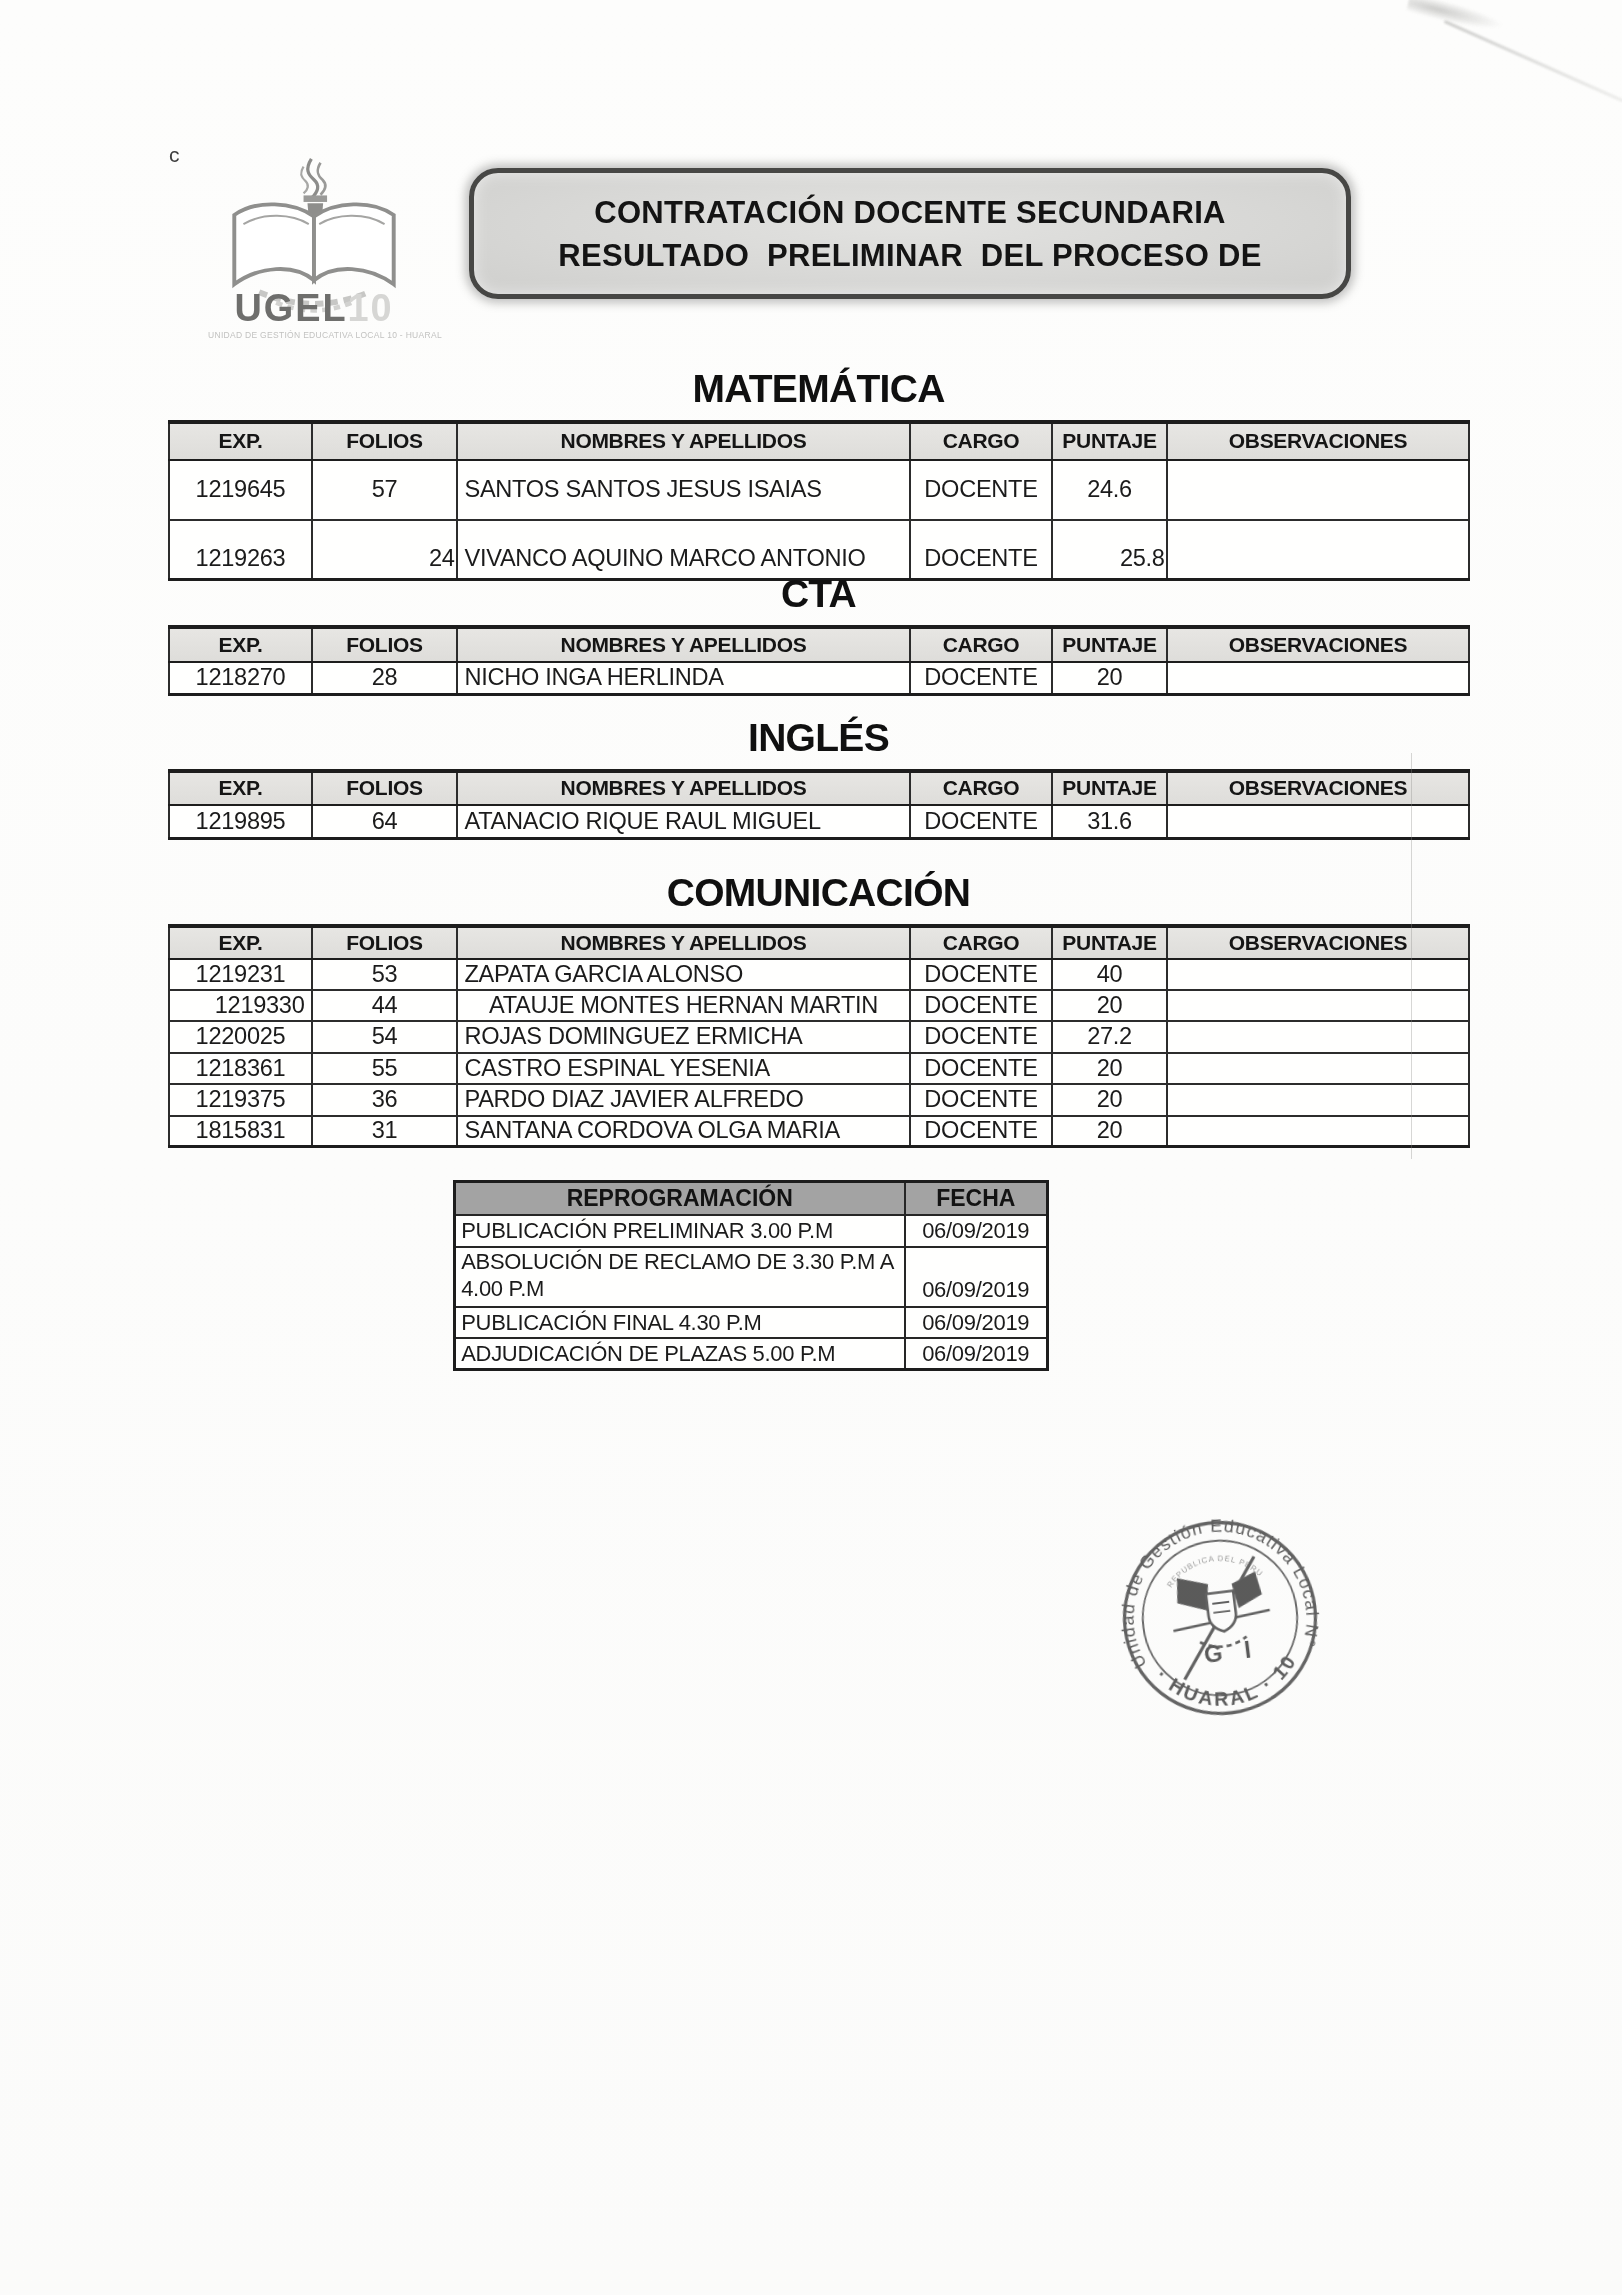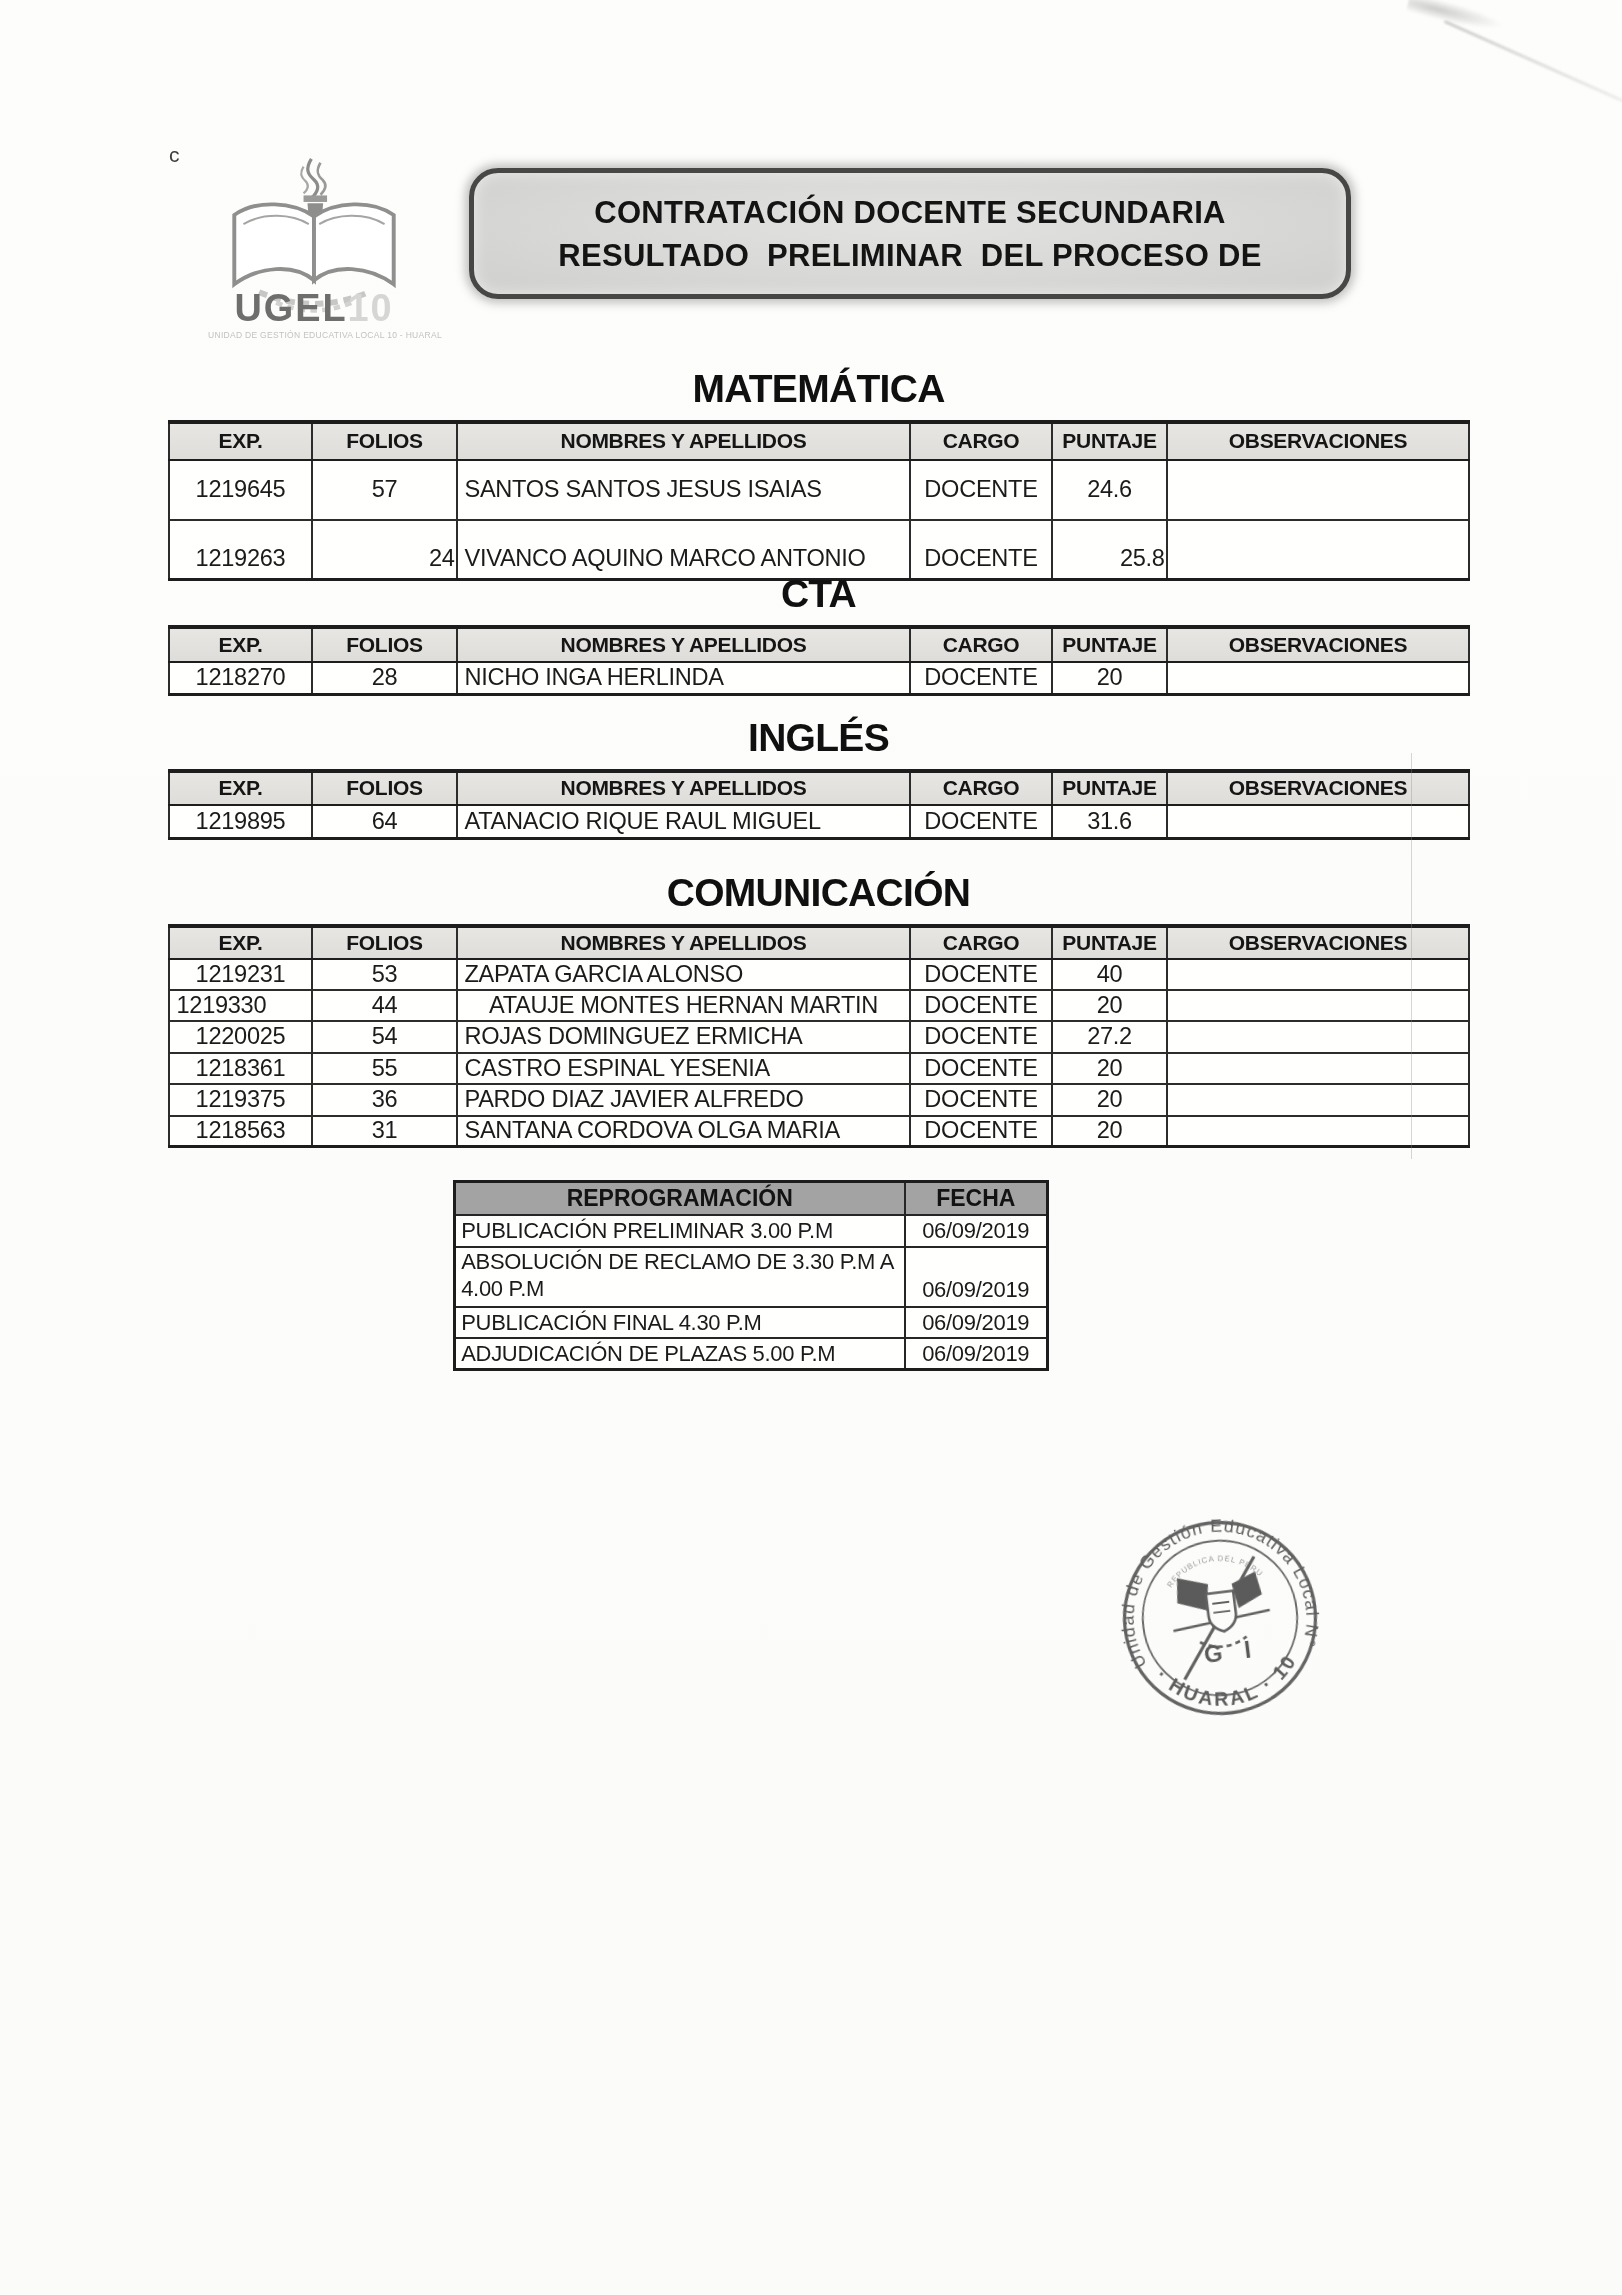--- a/index.html
+++ b/index.html
@@ -265,21 +265,21 @@
           <tbody>
             <tr style="height: 31px;">
               <td style="text-align: center;">1219231</td>
               <td style="text-align: center;">53</td>
               <td style="text-align: left;">ZAPATA GARCIA ALONSO</td>
               <td style="text-align: center;">DOCENTE</td>
               <td style="text-align: center;">40</td>
               <td style="text-align: left;"></td>
             </tr>
             <tr style="height: 31px;">
-              <td style="text-align: left;">1219330</td>
+              <td style="text-align: right;">1219330</td>
               <td style="text-align: center;">44</td>
               <td style="text-align: center;">ATAUJE MONTES HERNAN MARTIN</td>
               <td style="text-align: center;">DOCENTE</td>
               <td style="text-align: center;">20</td>
               <td style="text-align: left;"></td>
             </tr>
             <tr style="height: 32px;">
               <td style="text-align: center;">1220025</td>
               <td style="text-align: center;">54</td>
               <td style="text-align: left;">ROJAS DOMINGUEZ ERMICHA</td>
@@ -297,21 +297,21 @@
             </tr>
             <tr style="height: 32px;">
               <td style="text-align: center;">1219375</td>
               <td style="text-align: center;">36</td>
               <td style="text-align: left;">PARDO DIAZ JAVIER ALFREDO</td>
               <td style="text-align: center;">DOCENTE</td>
               <td style="text-align: center;">20</td>
               <td style="text-align: left;"></td>
             </tr>
             <tr style="height: 31px;">
-              <td style="text-align: center;">1218563</td>
+              <td style="text-align: center;">1815831</td>
               <td style="text-align: center;">31</td>
               <td style="text-align: left;">SANTANA CORDOVA OLGA MARIA</td>
               <td style="text-align: center;">DOCENTE</td>
               <td style="text-align: center;">20</td>
               <td style="text-align: left;"></td>
             </tr>
           </tbody>
         </table>
       </div>
     </div>

